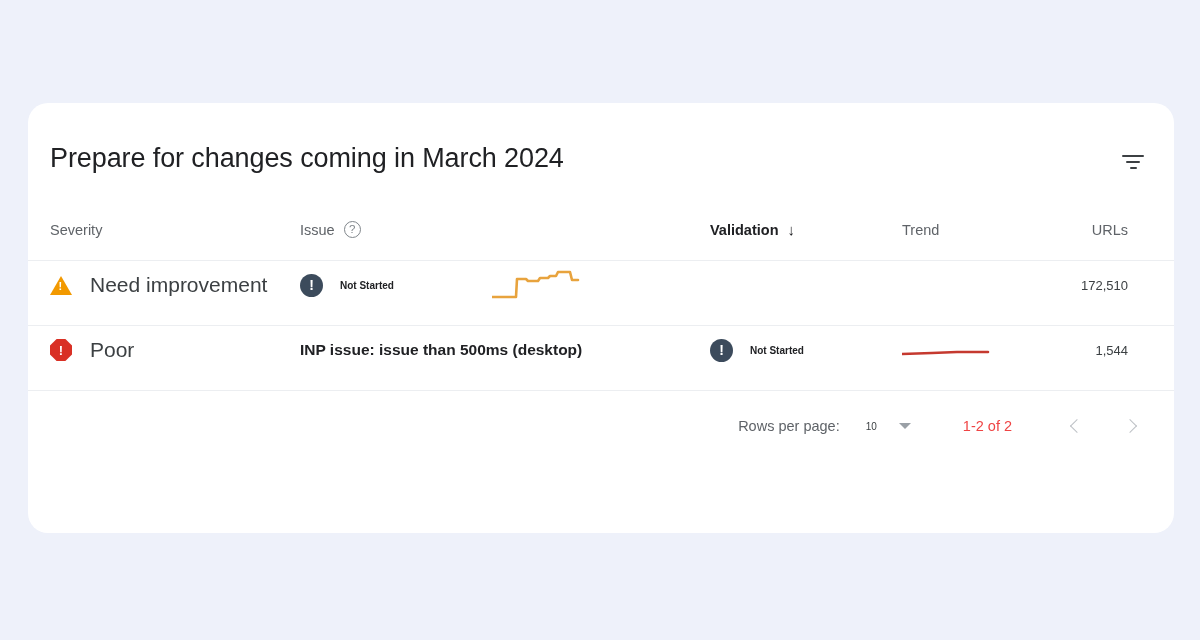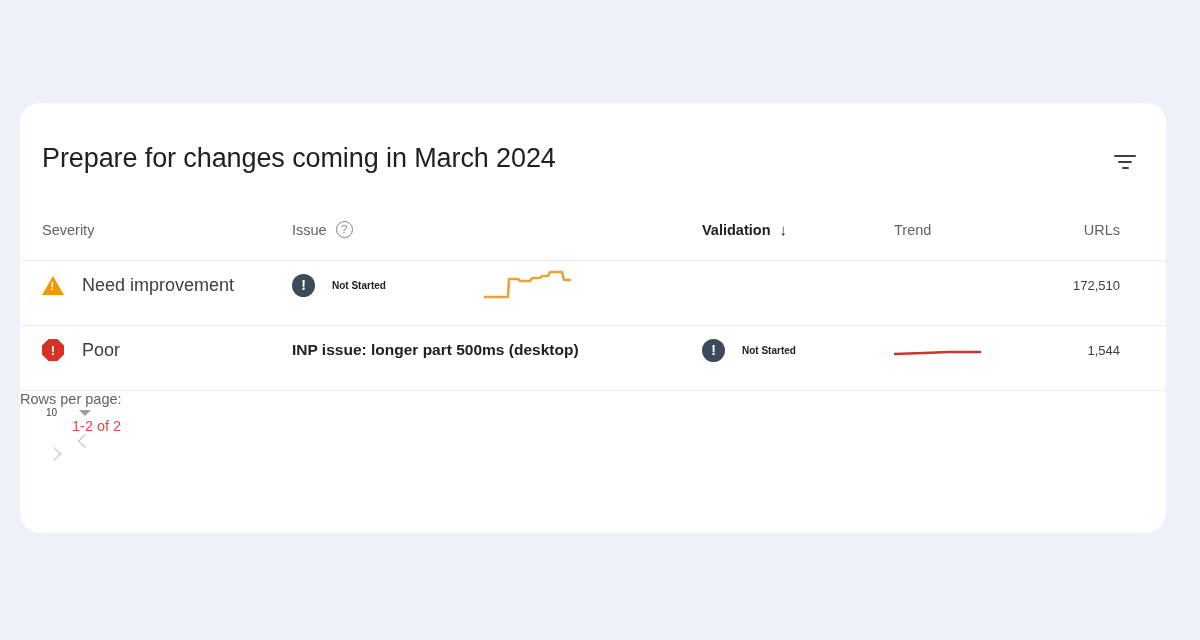--- a/index.html
+++ b/index.html
@@ -18,21 +18,21 @@
 
   .page {
     position: relative;
     width: 1200px;
     height: 640px;
   }
 
   
   .card {
     position: absolute;
-    left: 20px;
+    left: 28px;
     top: 103px;
     width: 1146px;
     height: 430px;
     background: #ffffff;
     border-radius: 20px;
     overflow: hidden;
   }
 
   
   .card-header {
@@ -148,21 +148,21 @@
 
   .sort-arrow {
     font-size: 15px;
     color: #202124;
     line-height: 1;
     font-weight: 400;
   }
 
   
   .sev-label {
-    font-size: 18px;
+    font-size: 21px;
     color: #3c4043;
     margin-left: 18px;
     font-weight: 400;
   }
 
   .warn-tri {
     width: 0; height: 0;
     border-left: 11px solid transparent;
     border-right: 11px solid transparent;
     border-bottom: 19px solid #f29900;
@@ -233,24 +233,23 @@
     color: #3c4043;
     font-weight: 400;
   }
 
   .spark { display: block; }
 
   
   .footer {
     height: 70px;
     display: flex;
-    align-items: flex-start;
+    align-items: center;
     justify-content: flex-end;
     padding-right: 22px;
-    flex-direction: column;
   }
 
   .rows-label {
     font-size: 14.5px;
     color: #5f6368;
   }
 
   .rows-select {
     display: flex;
     align-items: center;
@@ -358,21 +357,21 @@
           <span class="urls-text">172,510</span>
         </div>
       </div>
 
       <div class="row data">
         <div class="col-severity">
           <span class="octagon"></span>
           <span class="sev-label">Poor</span>
         </div>
         <div class="col-issue">
-          <span class="issue-text">INP issue: longer part 500ms (desktop)</span>
+          <span class="issue-text">INP issue: issue than 500ms (desktop)</span>
         </div>
         <div class="col-valid">
           <span class="valid-icon"></span>
           <span class="valid-text">Not Started</span>
         </div>
         <div class="col-trend">
           <svg class="spark" width="90" height="36" viewBox="0 0 90 36">
             <polyline fill="none" stroke="#c5392f" stroke-width="2.6" stroke-linejoin="round" stroke-linecap="round" points="0,22 30,21 55,20 86,20"></polyline>
           </svg>
         </div>

